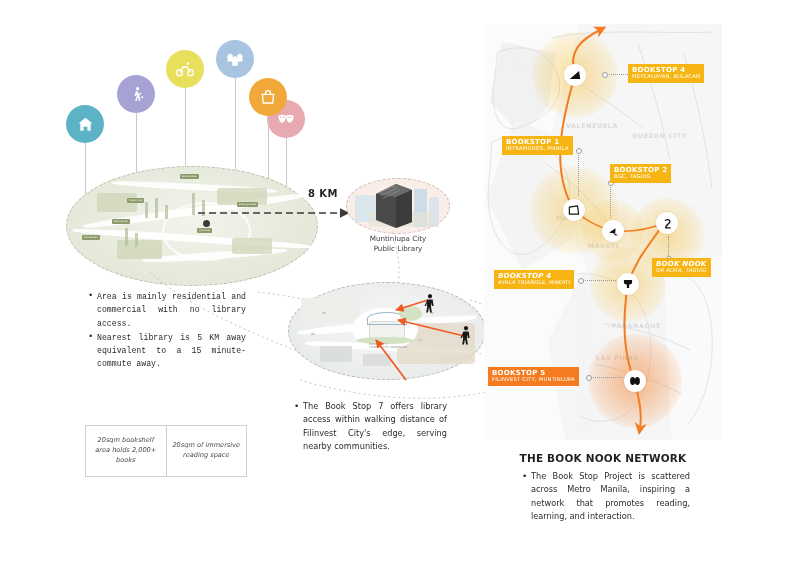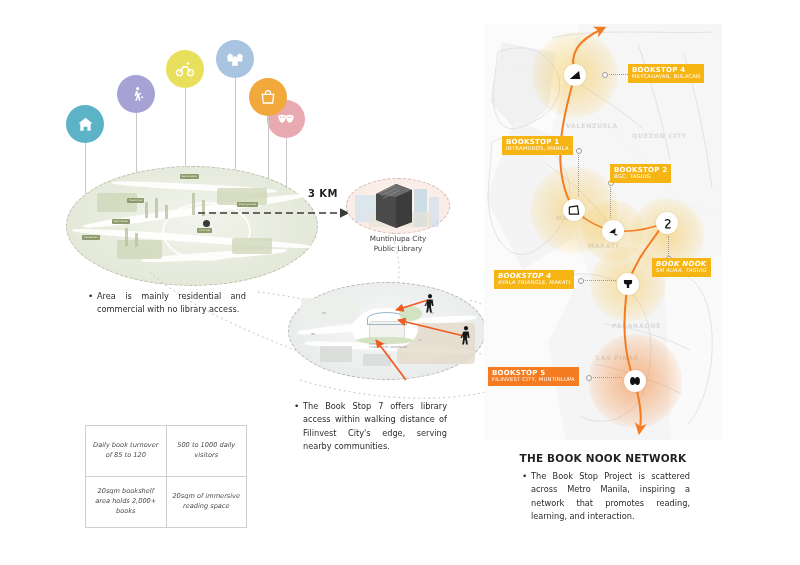--- a/index.html
+++ b/index.html
@@ -40,21 +40,21 @@
       border:1px dashed #cbb9b2;}
   #library-caption{left:342px;top:234px;width:112px;text-align:center;
       font-size:7.2px;line-height:1.45;color:#3d3d3d;}
 
   
   .bullets{font-size:8.2px;line-height:1.62;text-align:justify;color:#2b2b2b;}
   .bullets li{margin-bottom:1px;}
   ul.bl{margin:0;padding-left:11px;list-style:none;}
   ul.bl li{position:relative;}
   ul.bl li:before{content:"•";position:absolute;left:-9px;top:-1px;font-size:9px;}
-  #bullets-left{left:86px;top:290px;width:160px;}
+  #bullets-left{left:86px;top:290px;width:160px;font-family:Liberation Mono, monospace;}
   #bullets-mid{left:292px;top:400px;width:155px;}
 
   
   #stats-table{left:85px;top:425px;width:162px;border-collapse:collapse;}
   #stats-table td{border:1px solid #cfcfcf;width:50%;height:46px;
       text-align:center;vertical-align:middle;font-style:italic;
       font-size:6.6px;line-height:1.5;color:#4a4a4a;padding:2px 4px;
       font-family:"DejaVu Sans","Liberation Sans",sans-serif;}
 
   
@@ -188,21 +188,21 @@
 </div>
 
 <svg class="abs" id="km-arrow">
   <defs>
       <marker id="ah" markerWidth="6" markerHeight="6" refX="5" refY="3" orient="auto">
     <path d="M0,0 L6,3 L0,6 z" fill="#3a3a3a"></path>
       </marker>
     </defs>
   <line x1="2" y1="8" x2="152" y2="8" stroke="#3a3a3a" stroke-width="1.6" stroke-dasharray="7,4" marker-end="url(#ah)"></line>
 </svg>
-<div class="abs" id="km-label">3 KM</div>
+<div class="abs" id="km-label">8 KM</div>
 
 <div class="abs ellipse" id="library-ellipse">
   <div style="position:absolute;left:8%;top:30%;width:34%;height:50%;background:#cfe2ee;opacity:.7;"></div>
   <div style="position:absolute;left:66%;top:18%;width:12%;height:70%;background:#b9d4e6;opacity:.7;"></div>
   <div style="position:absolute;left:80%;top:34%;width:10%;height:54%;background:#cadced;opacity:.6;"></div>
   <div style="position:absolute;left:22%;top:62%;width:60%;height:26%;background:#e6e2d6;opacity:.7;"></div>
 </div>
 <svg class="abs" style="left:372px;top:176px;" width="44" height="54">
   <g transform="translate(2,4)">
     <path d="M2 14 L22 4 L38 10 L38 42 L22 48 L2 40 Z" fill="#4a4a4a"></path>
@@ -225,20 +225,21 @@
     <path d="M392 232 C 400 260, 400 272, 398 282"></path>
     <path d="M470 300 C 500 310, 540 330, 560 352"></path>
     <path d="M478 326 C 520 344, 560 360, 600 376"></path>
     <path d="M300 380 C 360 398, 430 404, 486 392"></path>
   </g>
 </svg>
 
 <div class="abs bullets" id="bullets-left">
   <ul class="bl">
     <li>Area is mainly residential and commercial with no library access.</li>
+    <li>Nearest library is 5 KM away equivalent to a 15 minute-commute away.</li>
   </ul>
 </div>
 
 <div class="abs ellipse" id="aerial-detail">
   <div class="roadline" style="left:4%;top:40%;width:92%;height:8%;transform:rotate(-5deg);"></div>
   <div class="roadline" style="left:8%;top:64%;width:86%;height:7%;transform:rotate(3deg);"></div>
   <div style="position:absolute;left:55%;top:42%;width:40%;height:42%;background:#e3d9c8;opacity:.8;border-radius:4px;"></div>
   <div style="position:absolute;left:6%;top:16%;width:30%;height:26%;background:#eceeea;opacity:.9;"></div>
   <div class="bldg" style="left:16%;top:66%;width:16%;height:16%;background:#d6d9d6;"></div>
   <div class="bldg" style="left:38%;top:74%;width:14%;height:12%;background:#d6d9d6;"></div>
@@ -271,24 +272,20 @@
 </svg>
 
 <div class="abs bullets" id="bullets-mid">
   <ul class="bl">
     <li>The Book Stop 7 offers library access within walking distance of Filinvest City's edge, serving nearby communities.</li>
   </ul>
 </div>
 
 <table class="abs" id="stats-table">
   <tbody>
-      <tr>
-    <td>Daily book turnover of 85 to 120</td>
-    <td>500 to 1000 daily visitors</td>
-  </tr>
   <tr>
     <td>20sqm bookshelf area holds 2,000+ books</td>
     <td>20sqm of immersive reading space</td>
   </tr>
 </tbody>
   </table>
 
 <div class="abs" id="map-panel">
 
   <div class="landmass" style="left:6px;top:18px;width:66px;height:92px;

